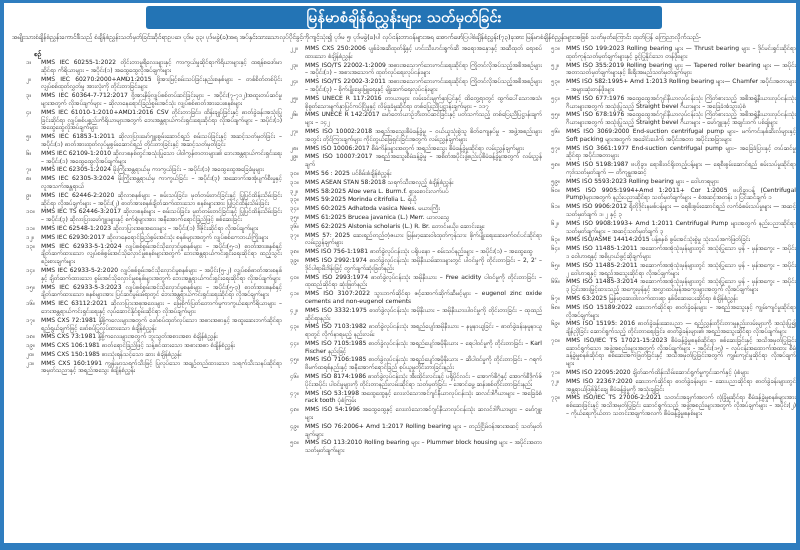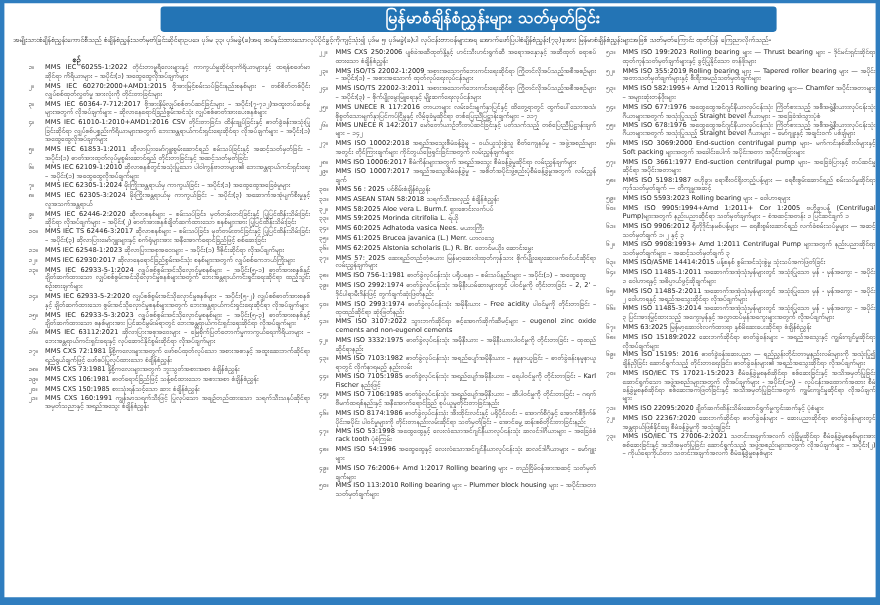--- a/index.html
+++ b/index.html
@@ -8,28 +8,27 @@
     box-sizing:border-box;overflow:hidden;
     border-top:3px solid #2f7dbf;border-left:4px solid #2f7dbf;
     border-right:4px solid #2f7dbf;border-bottom:7px solid #2f7dbf;
     font-family:"DejaVu Sans",sans-serif;color:#1f1f1f;
   }
   .banner{
     position:absolute;left:142px;top:3px;width:516px;height:23px;
     background:#2374b5;color:#ffffff;border-radius:3px;
     font-weight:bold;font-size:14.5px;line-height:23px;text-align:center;
     letter-spacing:.3px;
-    padding-left:44px;
   }
   .intro{
     position:absolute;left:8px;top:29px;width:780px;
     font-size:6.3px;line-height:1.55;text-align:justify;color:#141414;
   }
   .hdr-no{
-    position:absolute;left:30px;top:46px;font-size:6.6px;font-weight:bold;color:#111;margin-left:32px;
+    position:absolute;left:30px;top:46px;font-size:6.6px;font-weight:bold;color:#111;
   }
   .hdr-list{
     position:absolute;left:60px;top:46px;width:200px;text-align:center;
     font-size:6.6px;font-weight:bold;color:#111;
   }
   .col{position:absolute;overflow:hidden;}
   .col1{left:22px;top:55px;width:256px;height:483px;}
   .col2{left:286px;top:41px;width:252px;height:497px;}
   .col3{left:547px;top:41px;width:245px;height:497px;}
   .item{display:flex;margin-bottom:1px;}

